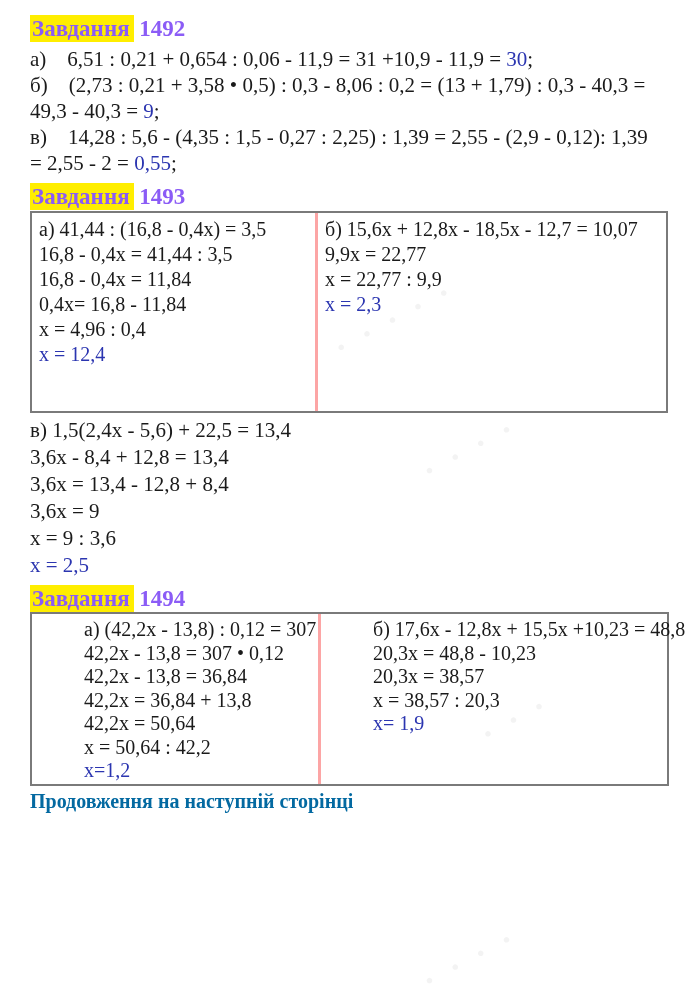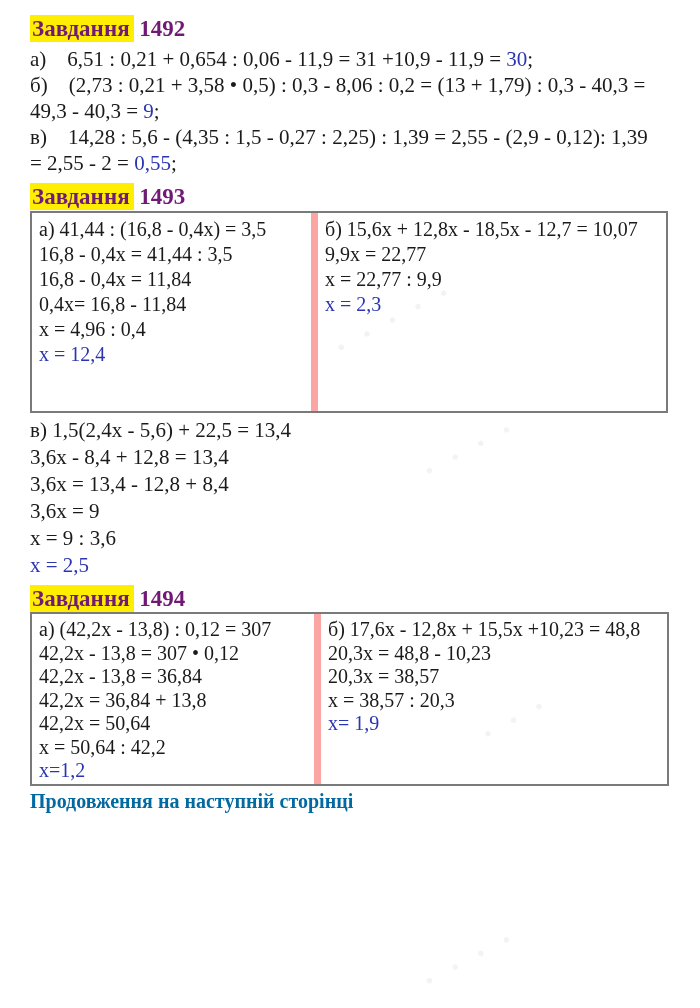--- a/index.html
+++ b/index.html
@@ -13,21 +13,21 @@
   .page {
     position: relative;
     width: 700px; height: 1008px;
     background: #ffffff;
   }
   .task-heading {
     position: absolute;
     left: 30px;
     font-size: 23px;
     font-weight: bold;
-    color: #701a75;
+    color: #8b5cf6;
     white-space: pre;
   }
   .task-heading .hl {
     background: #ffee00;
     padding: 1px 4px 1px 2px;
   }
   .lines-block {
     position: absolute;
     left: 30px;
     font-size: 21px;
@@ -49,28 +49,28 @@
   }
   .solution-table .cell {
     box-sizing: border-box;
     padding: 4px 6px 0 7px;
     font-size: 20px;
   }
   .solution-table .cell .line {
     white-space: pre;
     line-height: 25px;
   }
-  .solution-table .cell.left { border-right: 7px solid #fca5a5; }
+  .solution-table .cell.left { border-right: 3px solid #fca5a5; }
   #table-1493 { top: 211px; width: 638px; height: 202px; }
   #table-1493 .cell.left  { width: 286px; }
   #table-1493 .cell.right { width: 348px; }
   #table-1494 { top: 612px; width: 639px; height: 174px; }
   #table-1494 .cell.left  { width: 289px; }
   #table-1494 .cell.right { width: 276px; }
-  #table-1494 .cell .line { line-height: 23.5px; }
+  #table-1494 .cell .line { line-height: 23.5px; margin-left: 45px; }
   .continuation-note {
     position: absolute;
     left: 30px; top: 790px;
     font-size: 20px;
     font-weight: bold;
     color: #0369a1;
     white-space: pre;
   }
   
   .watermark {

